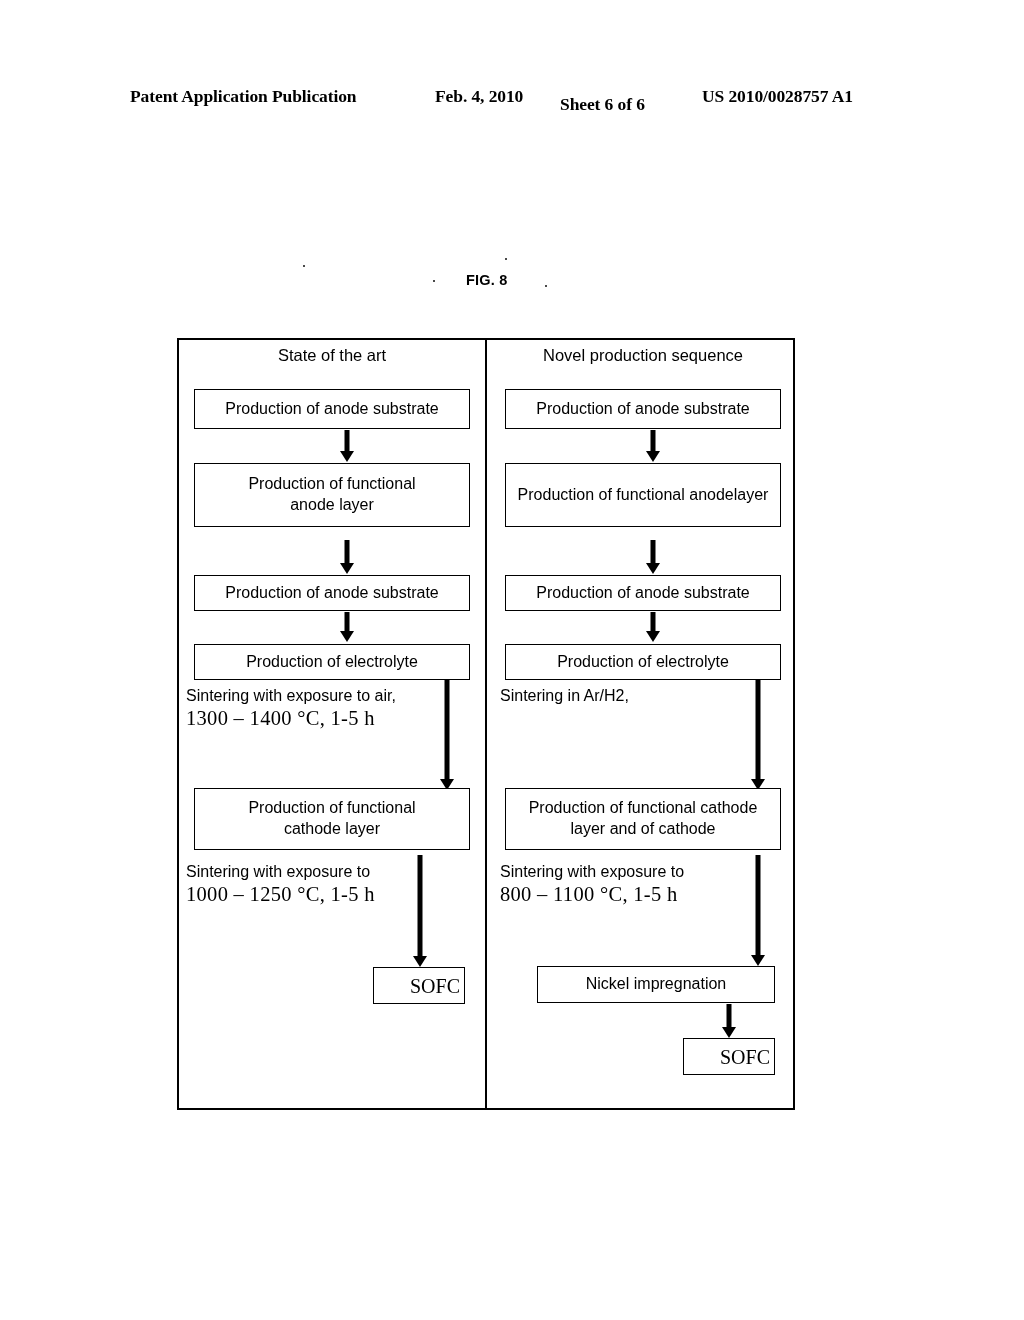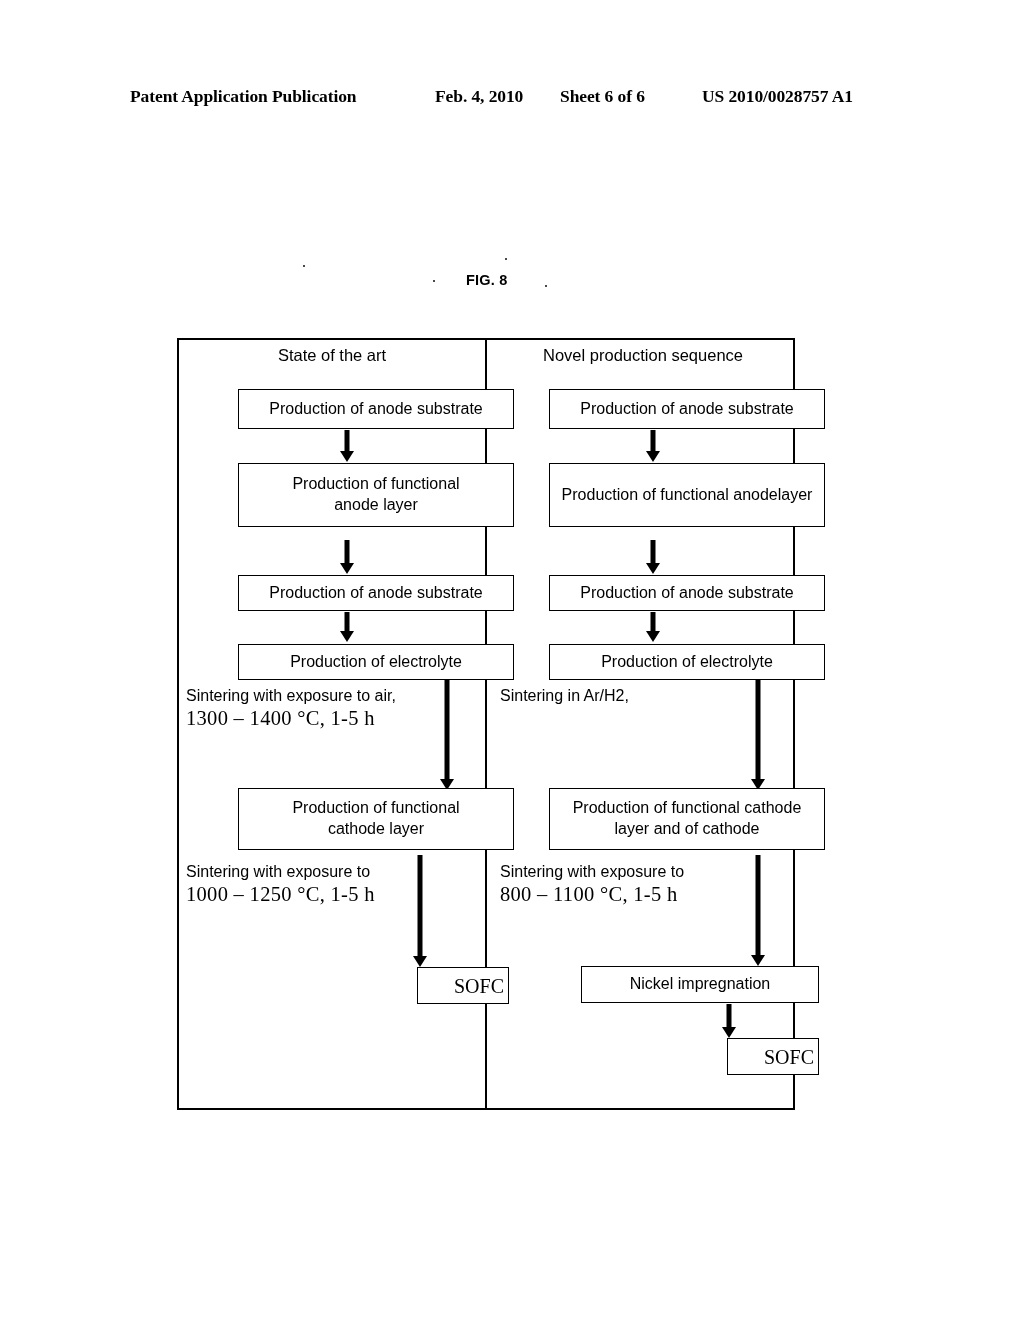--- a/index.html
+++ b/index.html
@@ -24,21 +24,21 @@
     width: 764px;
     height: 26px;
     font-family: "Liberation Serif", serif;
     font-weight: bold;
     font-size: 17.5px;
     letter-spacing: -0.1px;
     white-space: nowrap;
   }
   .page-header .hdr-pub   { position: absolute; left: 0px;   top: 0; }
   .page-header .hdr-date  { position: absolute; left: 305px; top: 0; }
-  .page-header .hdr-sheet { position: absolute; left: 430px; top: 0; }
+  .page-header .hdr-sheet { position: absolute; left: 430px; top: 8px; }
   .page-header .hdr-num   { position: absolute; left: 572px; top: 0; }
 
   
   .fig-caption {
     position: absolute;
     left: 466px;
     top: 272px;
     font-family: "Liberation Sans", sans-serif;
     font-weight: bold;
     font-size: 14.5px;
@@ -88,21 +88,20 @@
     border: 1.6px solid #000;
     box-sizing: border-box;
     display: flex;
     align-items: center;
     justify-content: center;
     text-align: center;
     font-size: 16px;
     line-height: 1.30;
     background: #fff;
     padding: 0 4px;
-    margin-left: 44px;
   }
   .pbox.serif {
     font-family: "Liberation Serif", serif;
     font-size: 20px;
     padding-left: 36px;
   }
 
   
   .slabel {
     position: absolute;

